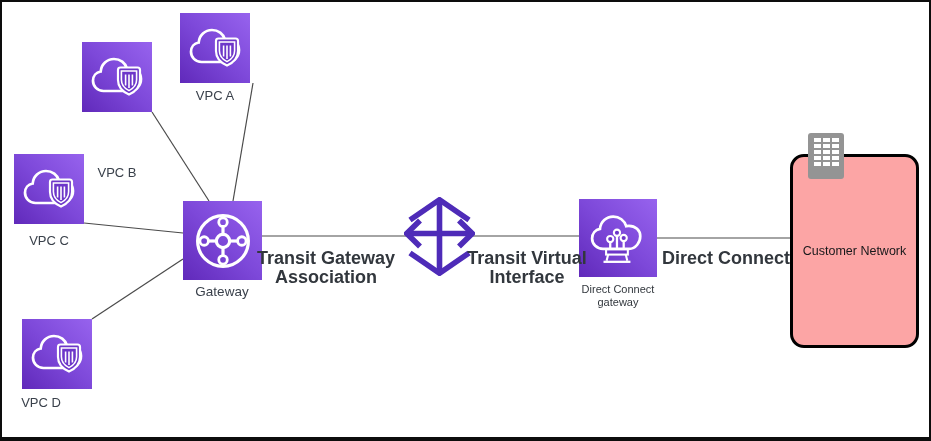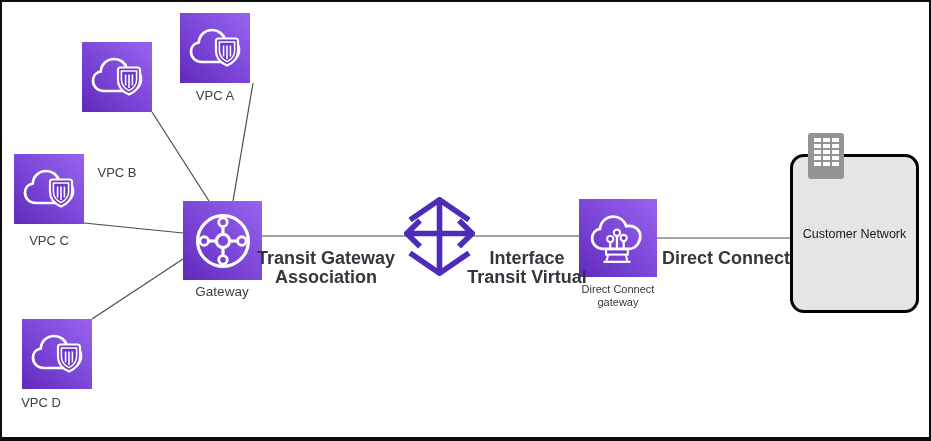--- a/index.html
+++ b/index.html
@@ -20,22 +20,22 @@
   .node-label{
     position:absolute;z-index:3;text-align:center;color:#3a414b;
     font-size:13px;line-height:17px;
   }
   .edge-label{
     position:absolute;z-index:3;text-align:center;color:#32373d;
     font-size:18px;line-height:19px;font-weight:bold;
   }
   .small-label{font-size:11px;line-height:13px;color:#32373d;}
   .cn-box{
-    position:absolute;left:788px;top:152px;width:129px;height:159px;z-index:2;
-    border:3px solid #000;border-radius:14px;background:#e5e5e5;box-sizing:border-box;
+    position:absolute;left:788px;top:152px;width:129px;height:194px;z-index:2;
+    border:3px solid #000;border-radius:14px;background:#fca5a5;box-sizing:border-box;
     display:flex;align-items:center;justify-content:center;
   }
   .cn-text{font-size:12.5px;color:#17181a;text-align:center;}
   .building{
     position:absolute;left:806px;top:131px;width:36px;height:46px;z-index:4;
     background:#949494;border-radius:3px;
     display:grid;grid-template-columns:repeat(3,7px);grid-template-rows:repeat(5,4px);
     gap:2px;justify-content:center;align-content:start;padding-top:5px;box-sizing:border-box;
   }
   .building i{background:#fff;display:block;}
@@ -136,22 +136,22 @@
         <line x1="35.5" y1="2" x2="35.5" y2="77"></line>
         <line x1="5" y1="36.5" x2="66" y2="36.5"></line>
         <polyline points="6,23 35.5,2.8 65,23"></polyline>
         <polyline points="6,56 35.5,76.2 65,56"></polyline>
         <polyline points="16,23.5 2.8,36.5 16,49.5"></polyline>
         <polyline points="55,23.5 68.2,36.5 55,49.5"></polyline>
       </g>
     </svg>
   </div>
   <div class="edge-label" style="left:455px;top:247px;width:140px;">
+    <div>Transit Virtual</div>
     <div>Interface</div>
-    <div>Transit Virtual</div>
   </div>
 
   <div class="edge-label" style="left:254px;top:247px;width:140px;">
     <div>Transit Gateway</div>
     <div>Association</div>
   </div>
 
   <div class="node sq dcg" style="left:577px;top:197px;">
     <svg width="58" height="54" viewBox="0 0 56 51">
       <path d="M13.5 36 C7.6 36 3 31.4 3 26 C3 21.2 6.2 17.5 10.6 16.7 C11.2 9.8 16.7 4.8 23.4 4.8 C29.3 4.8 34.3 8.6 35.9 14 C36.8 13.8 37.7 13.7 38.6 13.7 C44.8 13.7 49.5 18.1 49.5 23.8 C49.5 29.4 45.3 36 38.6 36 Z" fill="none" stroke="#fff" stroke-width="2.6"></path>

